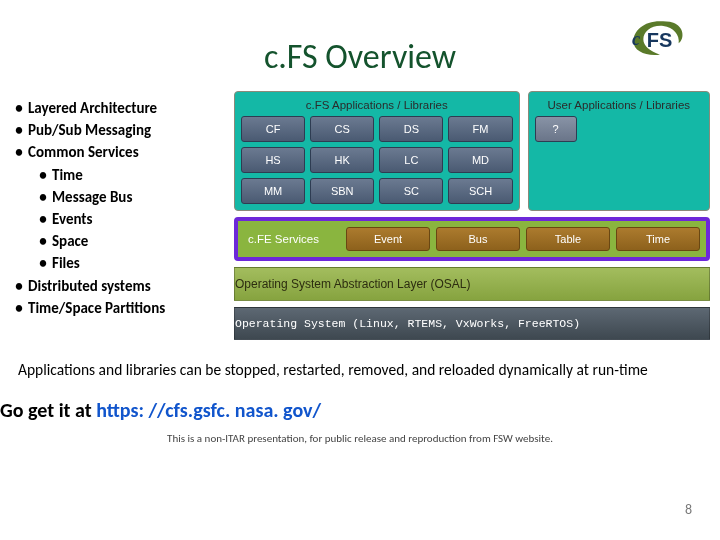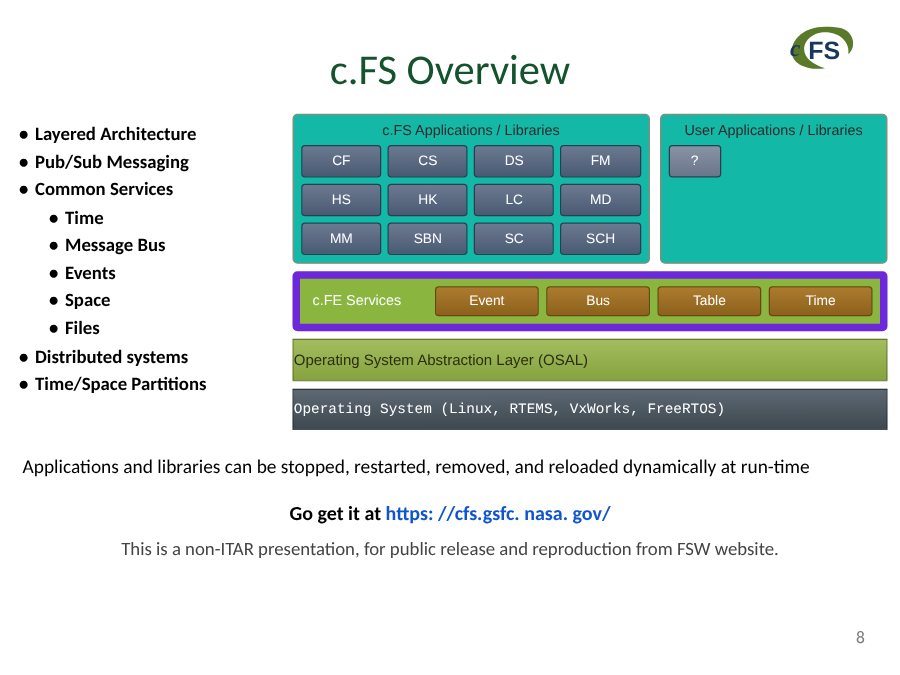--- a/index.html
+++ b/index.html
@@ -70,21 +70,21 @@
     font-size: 11px;
     text-align: center;
     padding: 6px 0;
   }
   .cell.q { background: linear-gradient(#8893a6,#6a7589); }
   .apps-left { flex: 0 0 60%; }
   .apps-right { flex: 1; display:flex; align-items:center; justify-content:center; }
   .apps-right .cell { width: 42px; }
   .cfe {
     background: #8AB53F;
-    border: 6px solid #6d28d9;
+    border: 4px solid #6d28d9;
     border-radius: 4px;
     display: flex;
     align-items: center;
     gap: 6px;
     padding: 6px 6px;
     margin-bottom: 6px;
   }
   .cfe-label {
     color: #fff; font-size: 11.5px;
     flex: 0 0 96px;
@@ -111,29 +111,28 @@
     border: 1px solid rgba(0,0,0,.25);
   }
   .bar.osal { background: linear-gradient(#a3bd5e,#86a33f); color:#2d2d10; }
   .bar.os   { background: linear-gradient(#5d6873,#3e4850); font-family: 'Courier New', monospace; font-size: 11.5px; }
   .below {
     padding: 14px 18px 0 18px;
     font-size: 15.5px;
     line-height: 1.3;
   }
   .cta {
-    text-align: center;
     font-weight: 700;
     padding-top: 18px;
-    font-size: 16px;
+    font-size: 20px;
   }
   .cta .url { color: #1155cc; font-weight: 700; }
   .footer {
     text-align: center;
-    font-size: 15px;
+    font-size: 11px;
     color: #444;
     padding-top: 10px;
   }
   .pagenum {
     position: absolute;
     right: 28px;
     bottom: 22px;
     font-size: 14px;
     color: #7a7a7a;
   }

